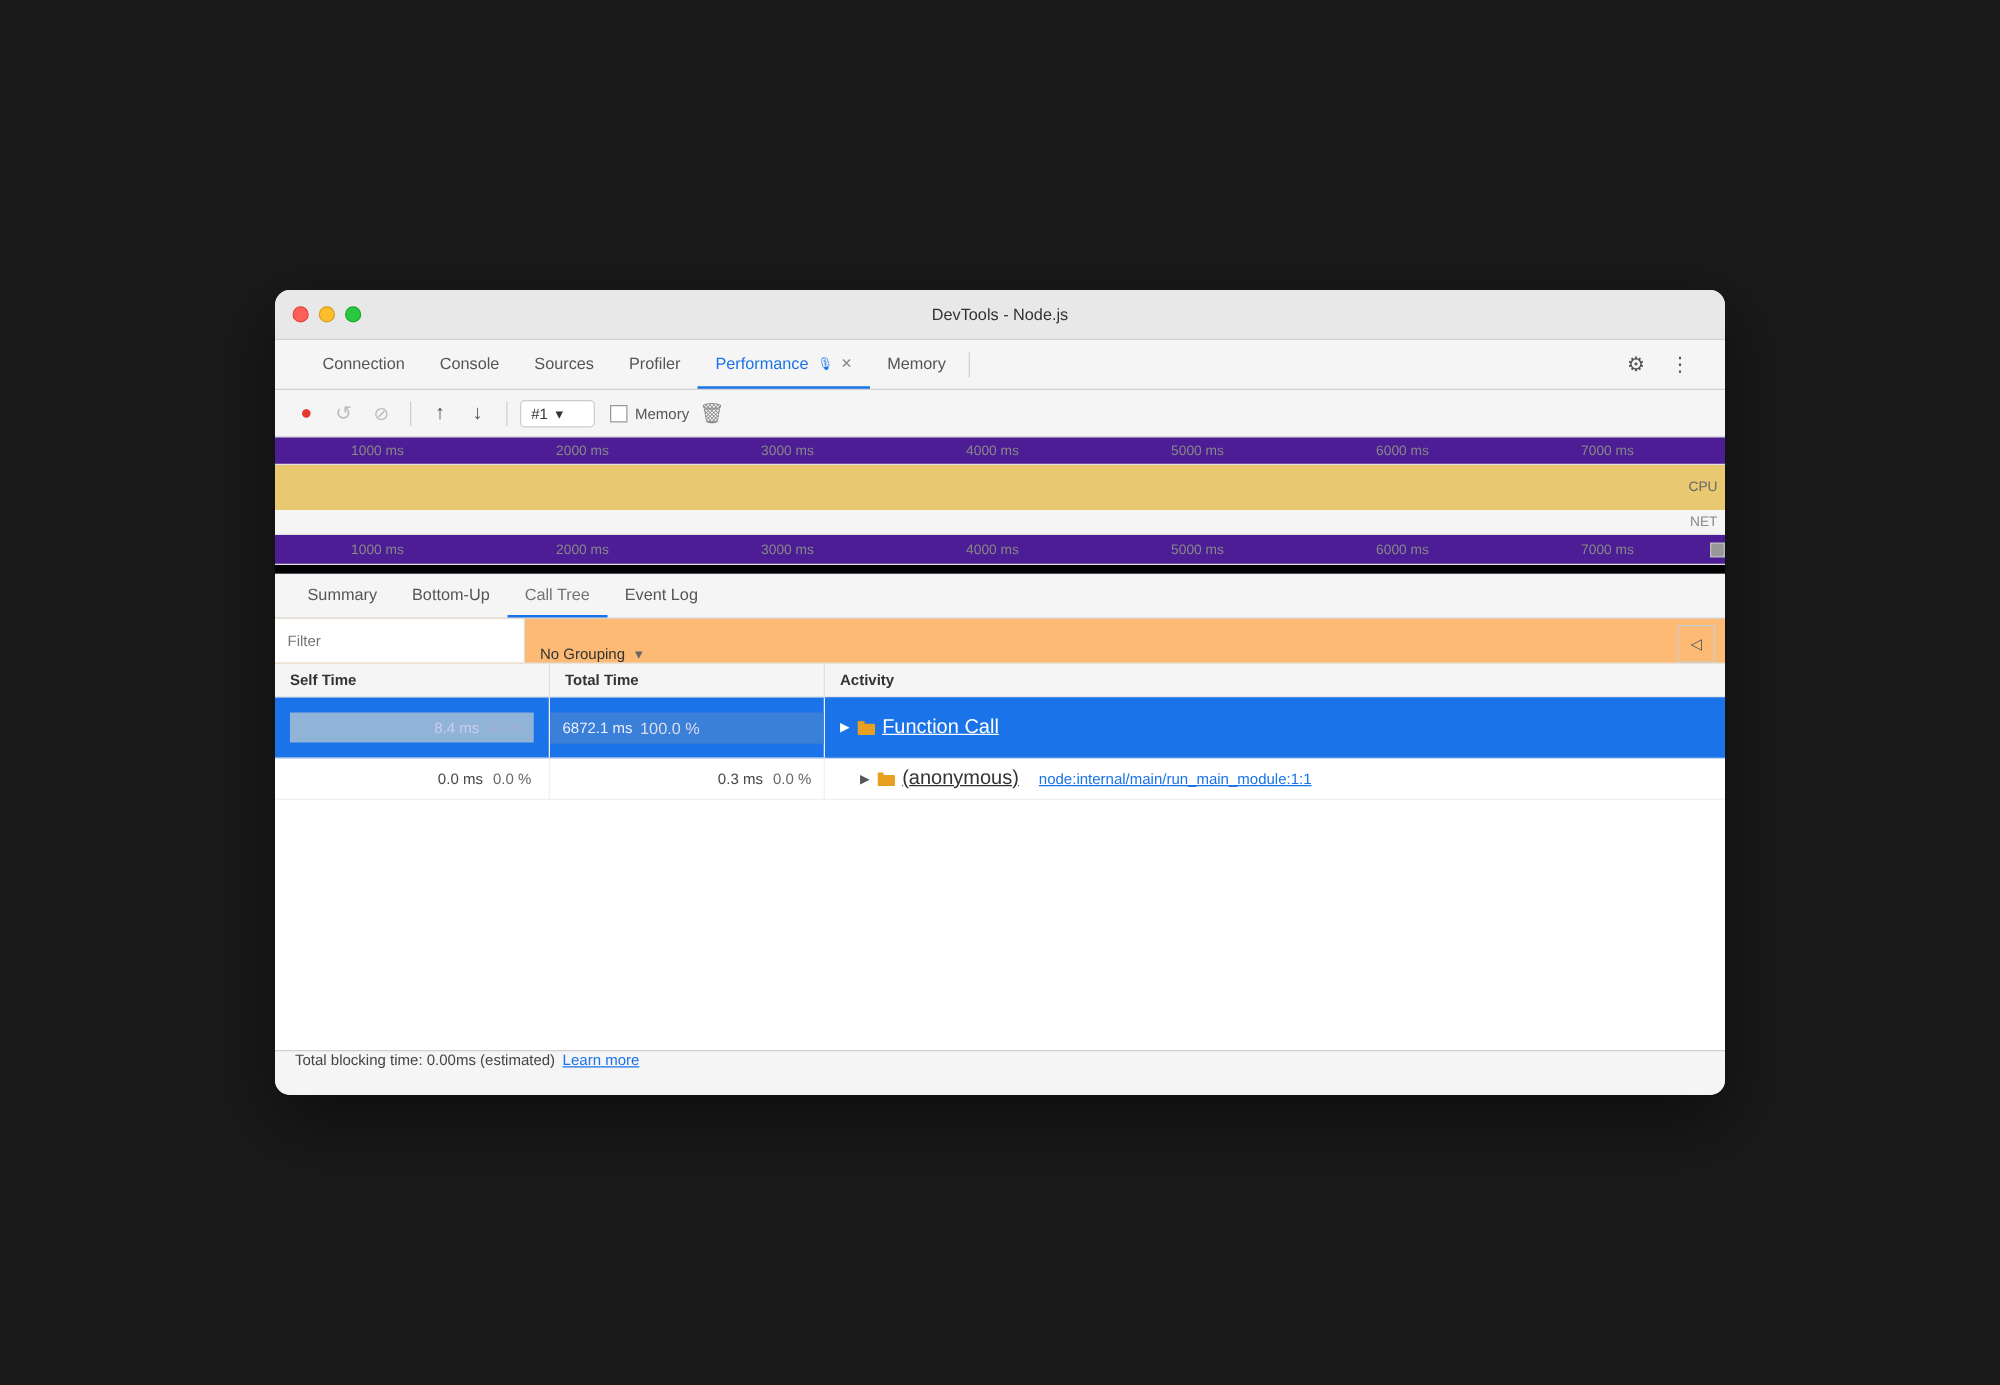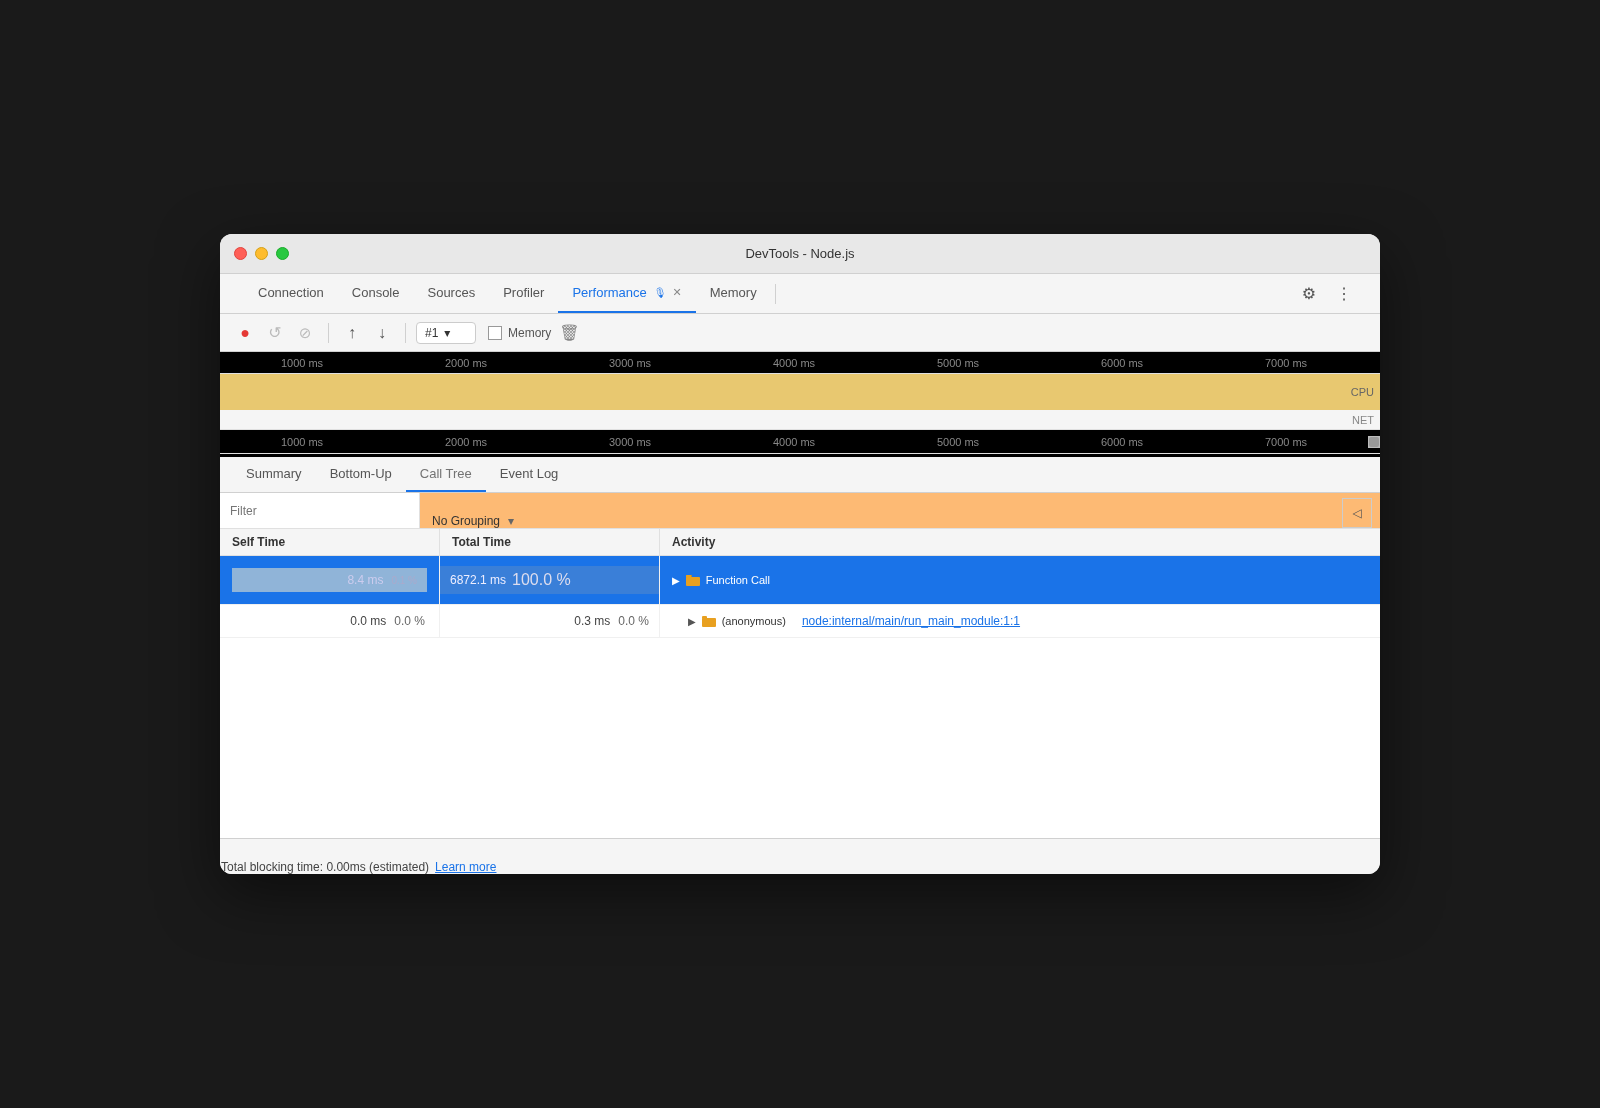--- a/index.html
+++ b/index.html
@@ -154,22 +154,22 @@
       background: white;
     }
     .delete-btn {
       color: #888;
       font-size: 16px;
       cursor: pointer;
       margin-left: 4px;
     }
     
     .timeline-area {
-      background: #000000;
-      border-bottom: 3px solid #000000;
+      background: #4c1d95;
+      border-bottom: 7px solid #000000;
     }
     .timeline-ruler {
       display: flex;
       align-items: center;
       height: 22px;
       border-bottom: 1px solid #e0e0e0;
       position: relative;
       overflow: hidden;
     }
     .timeline-ruler-inner {
@@ -327,34 +327,34 @@
     }
     .table-cell:last-child { border-right: none; }
     .expand-arrow {
       color: white;
       font-size: 10px;
     }
     .expand-arrow-grey {
       color: #555;
       font-size: 10px;
     }
-    .activity-label { font-size: 11px; }
+    .activity-label { font-size: 16px; text-decoration: underline; }
     .link-text {
       color: #1a73e8;
       text-decoration: underline;
       font-size: 12px;
     }
     
     .status-bar {
       background: #f5f5f5;
       border-top: 1px solid #d0d0d0;
       height: 36px;
       display: flex;
-      align-items: flex-end;
-      padding: 0 1px;
+      align-items: flex-start;
+      padding: 0 16px;
       font-size: 12px;
       color: #444;
       gap: 6px;
     }
     .learn-more-link {
       color: #1a73e8;
       text-decoration: underline;
       cursor: pointer;
     }
     
@@ -539,21 +539,21 @@
       <div class="table-row selected">
         <div class="table-cell" style="padding:12px;">
           <div class="row1-self-time">
             <span style="color:#cce; font-size:12px;">8.4 ms</span>
             <span style="color:#aac; font-size:10px;">0.1 %</span>
           </div>
         </div>
         <div class="table-cell" style="padding:0;">
           <div class="row1-total-time">
             <span style="color:#eef; font-size:12px;">6872.1 ms</span>
-            <span style="color:#dde; font-size:16px;">100.0 %</span>
+            <span style="color:#dde; font-size:13px;">100.0 %</span>
           </div>
         </div>
         <div class="table-cell" style="background:#1a73e8; color:white;">
           <span class="expand-arrow">▶</span>
           <svg width="14" height="12" viewBox="0 0 14 12">
             <rect x="0" y="3" width="14" height="9" rx="1" fill="#e8a020"></rect>
             <rect x="0" y="3" width="6" height="2" rx="1" fill="#d49010" transform="translate(0,-2)"></rect>
             <rect x="0" y="1" width="5" height="3" rx="1" fill="#e8a020"></rect>
           </svg>
           <span class="activity-label" style="color:white;">Function Call</span>

